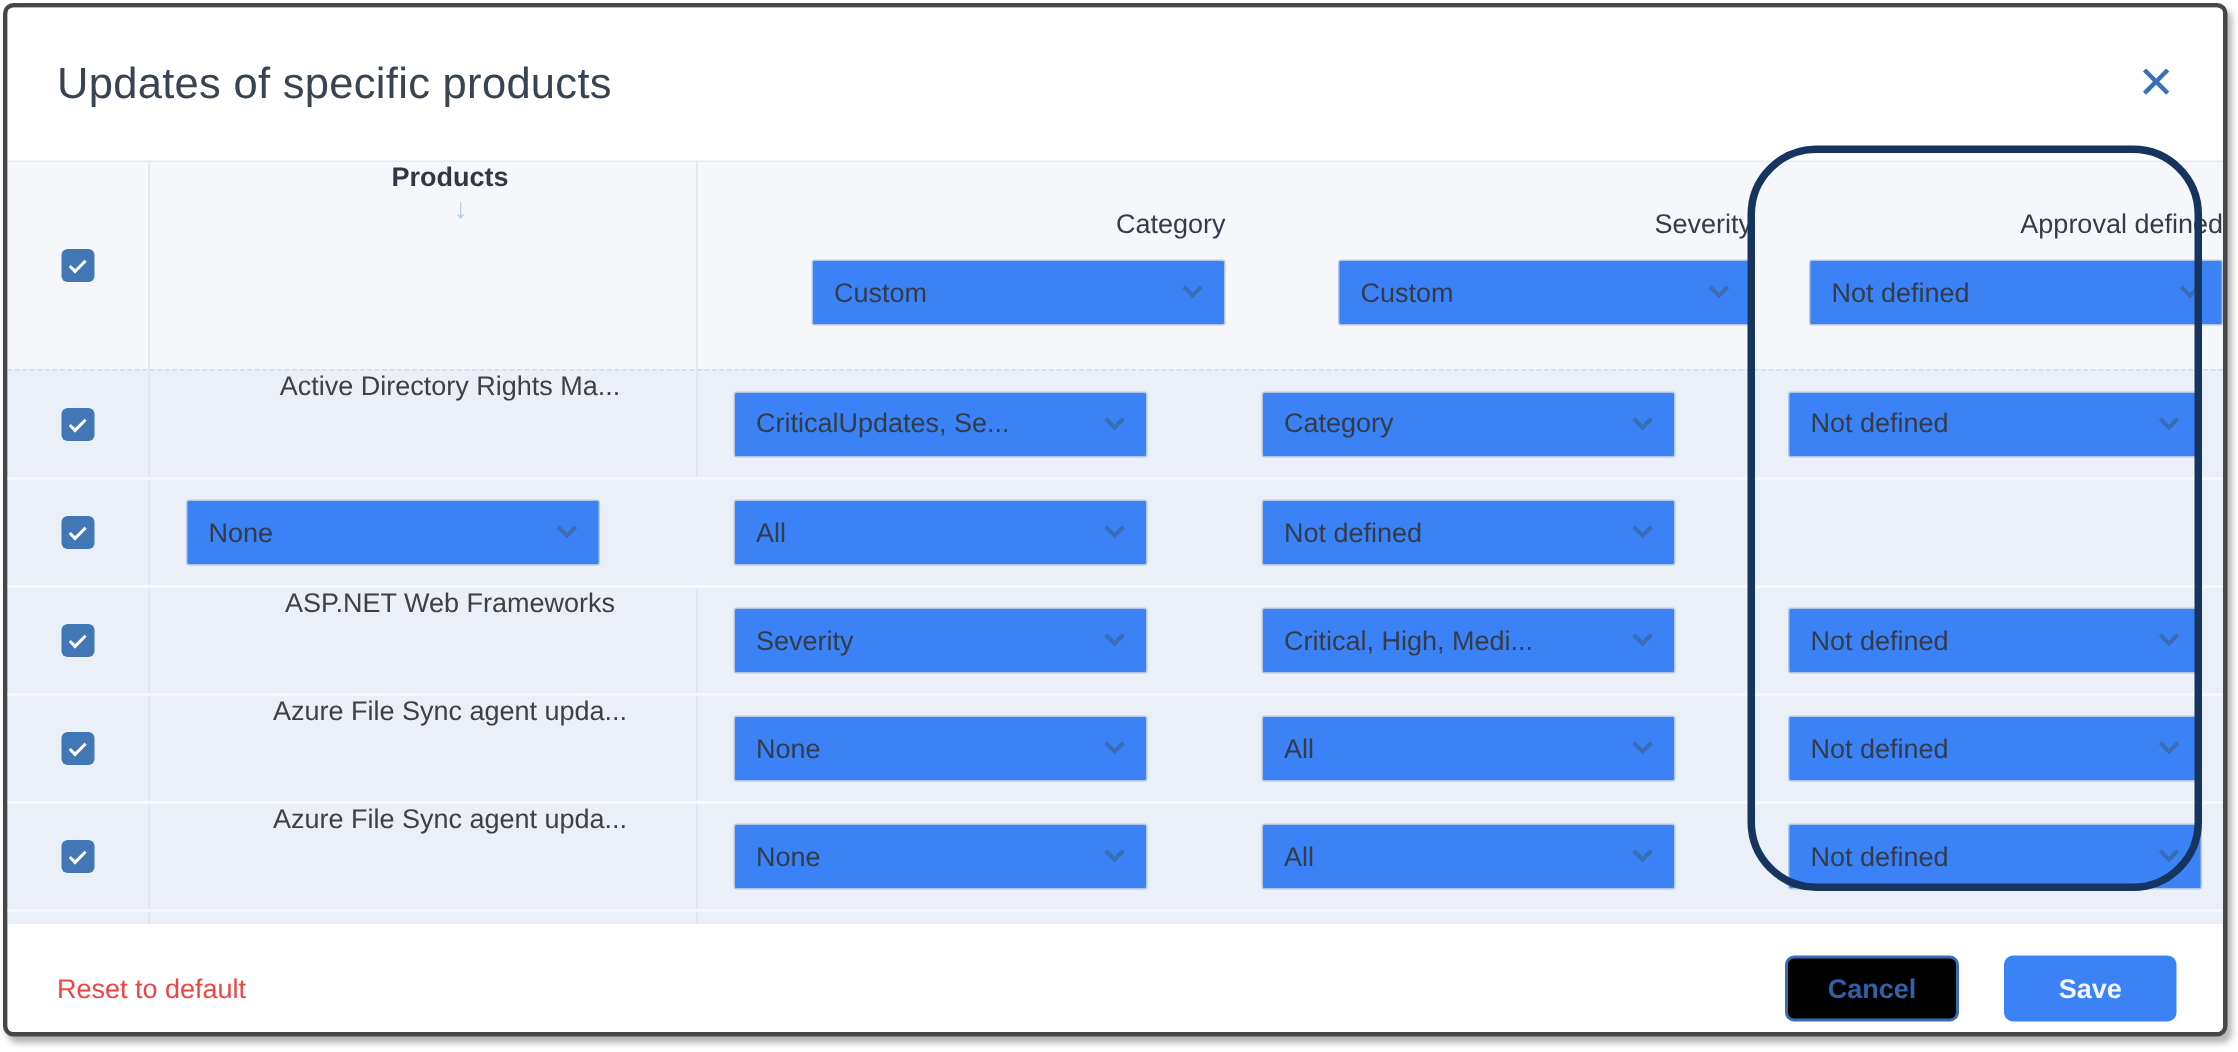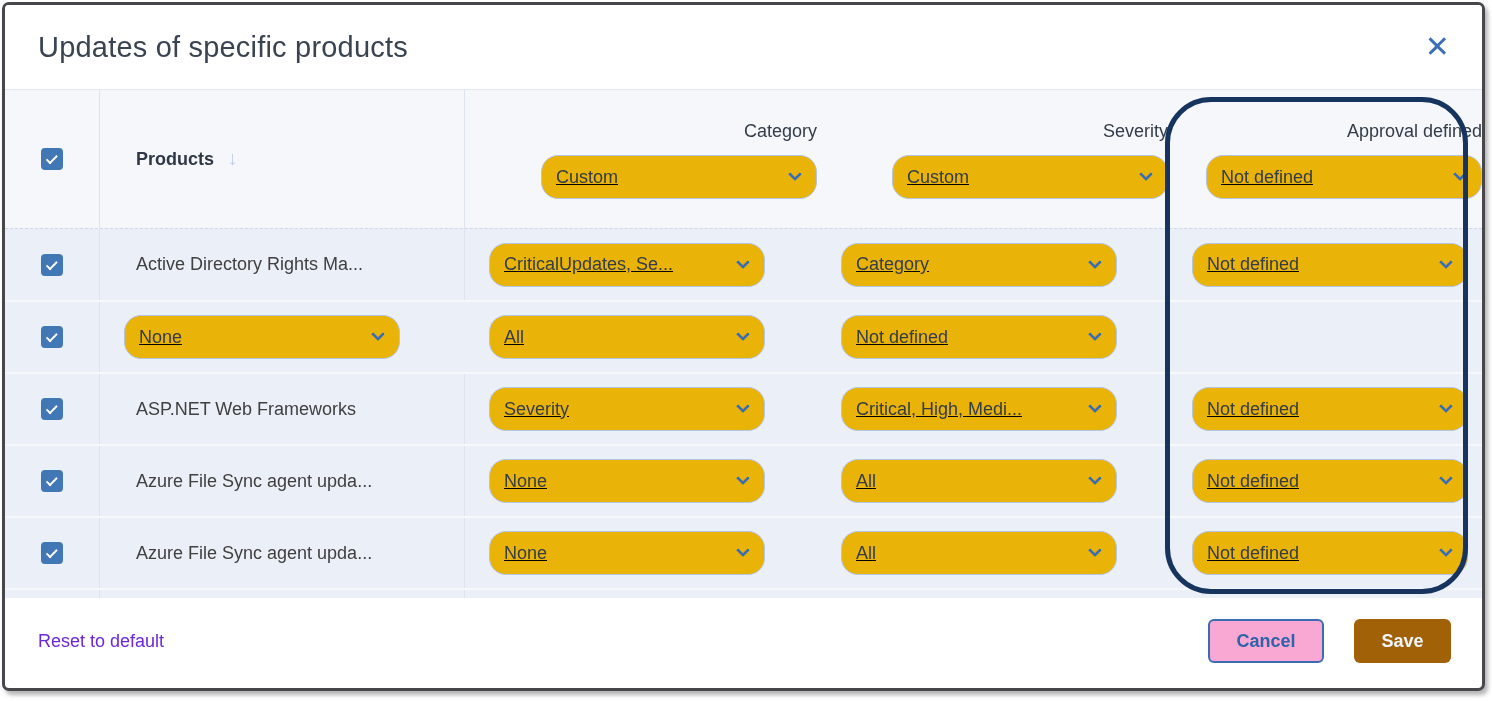--- a/index.html
+++ b/index.html
@@ -8,30 +8,30 @@
 
   .screen { position:absolute; inset:0; }
   .window {
     position:absolute; left:2px; top:2px; right:7px; bottom:10px;
     background:#fff; border:3px solid #46464b; border-radius:7px;
     box-shadow:3px 4px 4px rgba(90,90,90,.45);
     overflow:hidden;
   }
 
   
-  .titlebar { height:85px; display:flex; align-items:center; justify-content:space-between;
+  .titlebar { height:103px; display:flex; align-items:center; justify-content:space-between;
               padding:0 32px 0 33px; border-bottom:1px solid #e2e8f2; background:#fff; }
   .dialog-title { font-size:29px; font-weight:300; color:#3a4350; letter-spacing:.2px; }
   .close-btn { font-size:30px; color:#3c70b6; cursor:pointer; line-height:1; font-weight:400; }
 
   
   .grid-row { display:grid; grid-template-columns:95px 365px 352px 351px 1fr; }
   .cell { position:relative; }
   .c-check { display:flex; align-items:center; justify-content:center; }
-  .c-check, .c-product { border-right:1px solid #dde4f0; }
+  .c-check, .c-product { border-right:1px solid #dde4f0;flex-direction:column; }
   .c-product { display:flex; align-items:center; padding-left:36px; }
   .c-dd { display:flex; align-items:center; padding-left:24px; }
 
   .thead { height:138px; background:#f5f7fb; }
   .thead .c-dd { flex-direction:column; align-items:flex-end; justify-content:center; gap:13px; padding-top:2px; }
   .col-label { font-size:18px; color:#333c48; font-weight:400; }
   .products-label { font-size:18px; color:#2f3844; font-weight:700; }
   .sort-arrow { margin-left:14px; color:#b9cbe8; font-size:19px; font-weight:400; }
   .sort-arrow::after { content:"\2193"; }
 
@@ -40,36 +40,36 @@
   .row.partial { height:10px; border-top:2px solid #f6f8fc; }
   .product-name { font-size:18px; color:#404040; white-space:nowrap; overflow:hidden; }
 
   
   .checkbox { width:22px; height:22px; background:#4277b5; border-radius:4px;
               display:inline-flex; align-items:center; justify-content:center; cursor:pointer; }
   .check-icon { display:block; width:11px; height:6px; border-left:2.5px solid #fff;
                 border-bottom:2.5px solid #fff; transform:rotate(-45deg) translate(0,-1px); }
 
   
-  .dropdown { width:276px; height:44px; background:#eab308; border:1px solid #b3c5e4; border-radius:17px;
+  .dropdown { width:276px; height:44px; background:#3b82f6; border:1px solid #b3c5e4; border-radius:2px;
               display:flex; align-items:center; justify-content:space-between;
-              padding:0 16px 0 14px; cursor:pointer;text-decoration:underline; }
+              padding:0 16px 0 14px; cursor:pointer; }
   .dd-value { font-size:18px; color:#333c48; white-space:nowrap; overflow:hidden; }
   .chev { width:10px; height:10px; border-right:3px solid #3a6db2; border-bottom:3px solid #3a6db2;
           transform:rotate(45deg) translate(-2px,-2px); border-radius:1px; flex:none; }
 
   
   .footer { height:86px; background:#fff; display:flex; align-items:center;
             justify-content:space-between; padding:0 31px 0 33px; }
-  .reset-link { font-size:18px; color:#6d28d9; cursor:pointer; }
+  .reset-link { font-size:18px; color:#ef4444; cursor:pointer; }
   .footer-buttons { display:flex; gap:30px; align-items:center; }
   .btn { height:44px; border-radius:6px; font-size:18px; font-weight:700;
          display:flex; align-items:center; justify-content:center; }
-  .btn-cancel { width:116px; background:#f9a8d4; border:2px solid #3a6cb4; color:#2f62a8; cursor:pointer; }
-  .btn-save { width:97px; background:#a16207; border:none; color:#f2f6fb; cursor:default; }
+  .btn-cancel { width:116px; background:#000000; border:2px solid #3a6cb4; color:#2f62a8; cursor:pointer; }
+  .btn-save { width:115px; background:#3b82f6; border:none; color:#f2f6fb; cursor:default; }
 
   
   .annotation {
     position:absolute; left:1160px; top:92px; width:303px; height:497px;
     border:5px solid #17345f; border-radius:46px; pointer-events:none; background:transparent;
   }
 </style>
 </head>
 <body>
 

